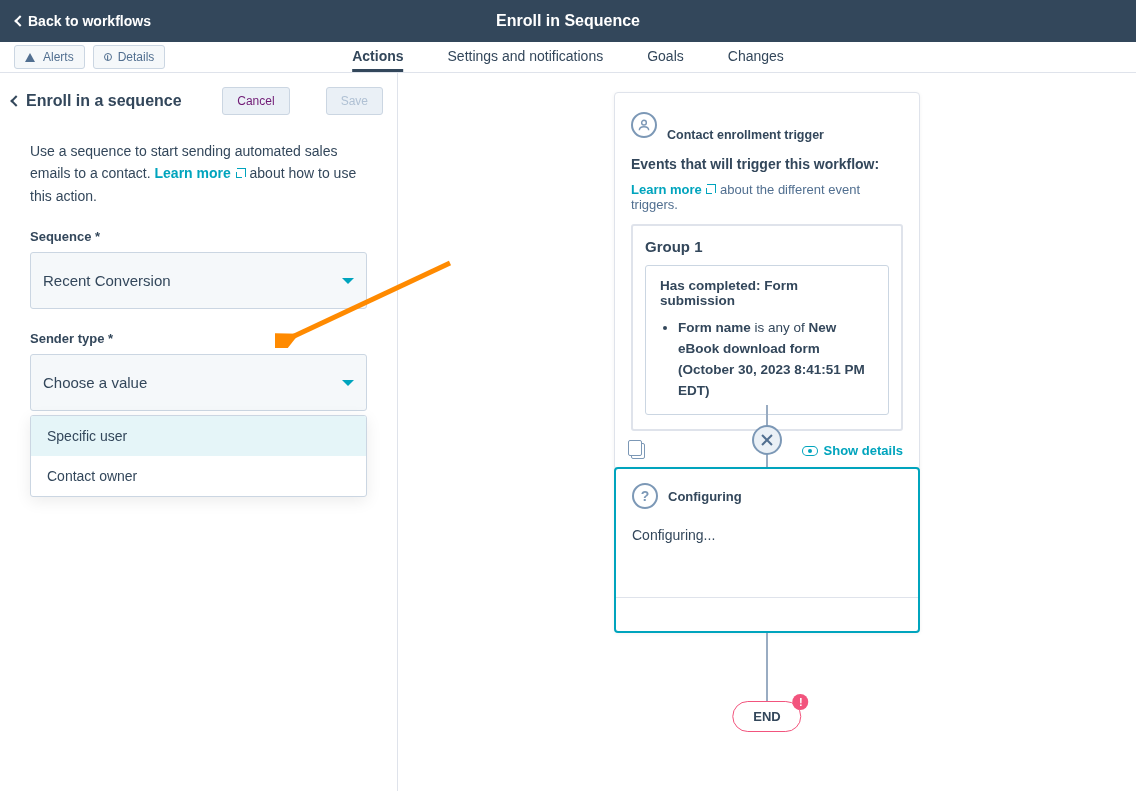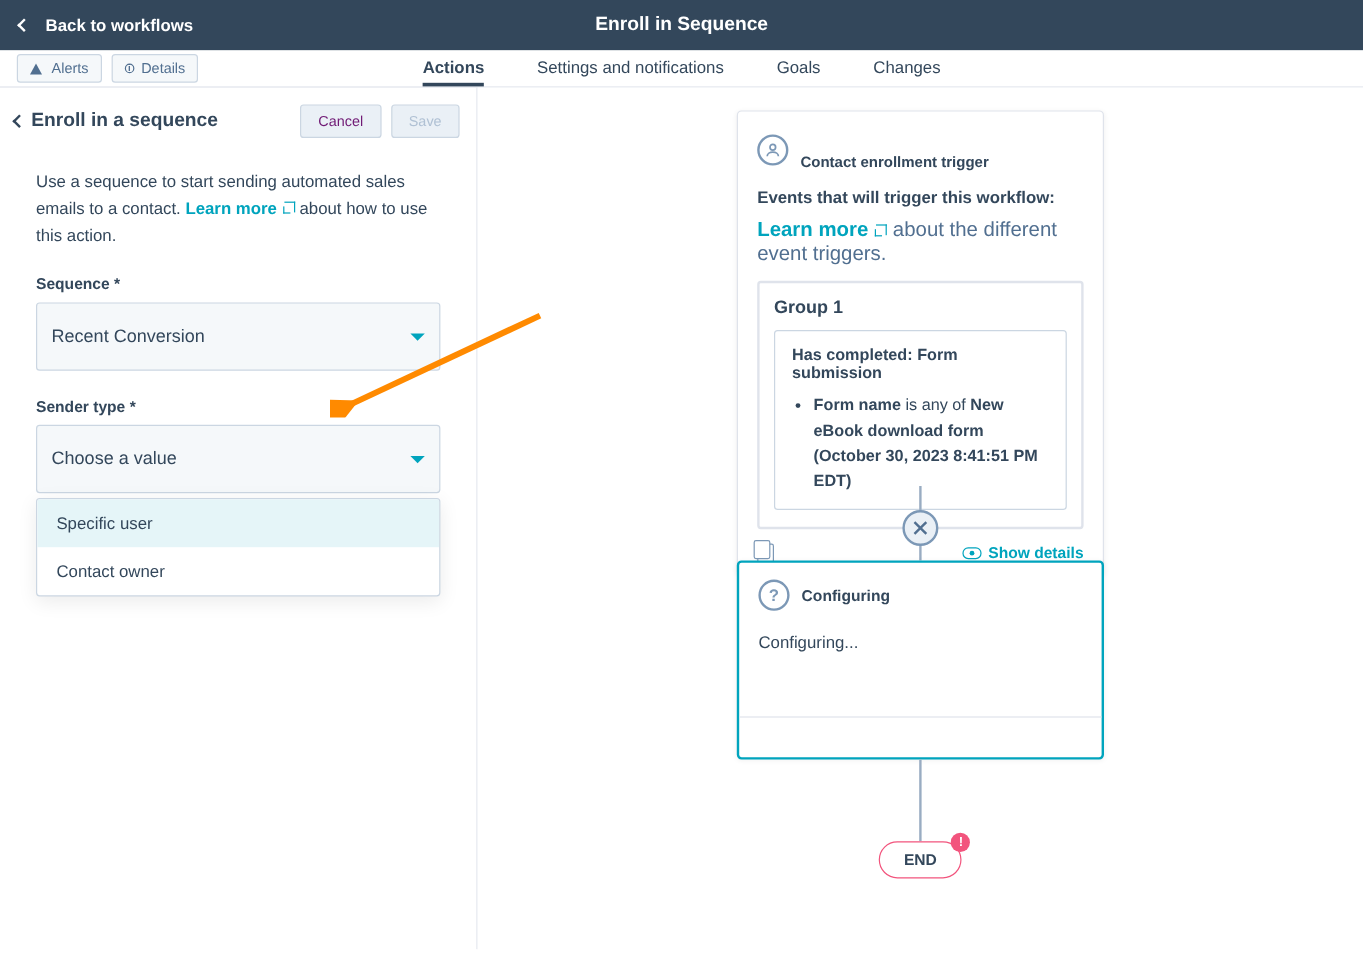--- a/index.html
+++ b/index.html
@@ -30,21 +30,21 @@
     background: var(--navy);
     color: #fff;
     height: 42px;
     display: flex;
     align-items: center;
     padding: 0 16px;
   }
   .back-link {
     display: inline-flex;
     align-items: center;
-    gap: 14px;
+    gap: 4px;
     font-weight: 600;
     font-size: 14px;
     cursor: pointer;
   }
   .page-title {
     position: absolute;
     left: 50%;
     transform: translateX(-50%);
     font-weight: 600;
     font-size: 16px;
@@ -142,21 +142,21 @@
   .panel-buttons { display:flex; gap:8px; }
   .btn {
     border: 1px solid var(--border);
     border-radius: 3px;
     padding: 6px 14px;
     font-size: 12px;
     background: #eaf0f6;
     color: #701a75;
     cursor: pointer;
   }
-  .btn.disabled { background: #eaf0f6; color: #b0c1d4; cursor: default; }
+  .btn.disabled { background: #eaf0f6; color: #b0c1d4; cursor: default; margin-left: 28px; }
 
   .panel-body { padding: 10px 30px 0 30px; }
   .desc { font-size: 14px; line-height: 1.6; }
   .link { color: var(--teal); font-weight: 600; cursor:pointer; }
   .ext-icon {
     display:inline-block; width:9px; height:9px;
     border:1.5px solid currentColor; border-left:none; border-bottom:none;
     position:relative; margin-left:2px; top:-1px;
   }
   .ext-icon:after { content:""; position:absolute; width:5px; height:5px;
@@ -213,21 +213,21 @@
     left: 50%;
   }
   .trigger-top { display:flex; align-items:center; gap:10px; }
   .round-icon {
     width:26px; height:26px; border-radius:50%;
     border:2px solid #7c98b6; display:flex; align-items:center; justify-content:center;
     font-size:14px; color:#7c98b6; font-weight:700;
   }
   .trigger-heading { font-weight:700; font-size:12.5px;margin-top:21px; }
   .trigger-sub { font-weight:700; font-size:14px; margin-top:14px; }
-  .trigger-learn { font-size:17px; margin-top:10px; color:#516f90; }
+  .trigger-learn { font-size:13px; margin-top:10px; color:#516f90; }
   .group-box {
     border:2px solid #dfe3eb; border-radius:3px; margin-top:12px; padding:12px 12px 14px;
   }
   .group-title { font-weight:700; font-size:15px; }
   .rule-box {
     border:1px solid var(--border); border-radius:3px; margin-top:10px; padding:12px 14px;
   }
   .rule-title { font-weight:700; font-size:13.5px; }
   .rule-list { margin:10px 0 0 0; padding-left:18px; font-size:13.5px; line-height:1.55;}
   .rule-list b { font-weight:700; }

